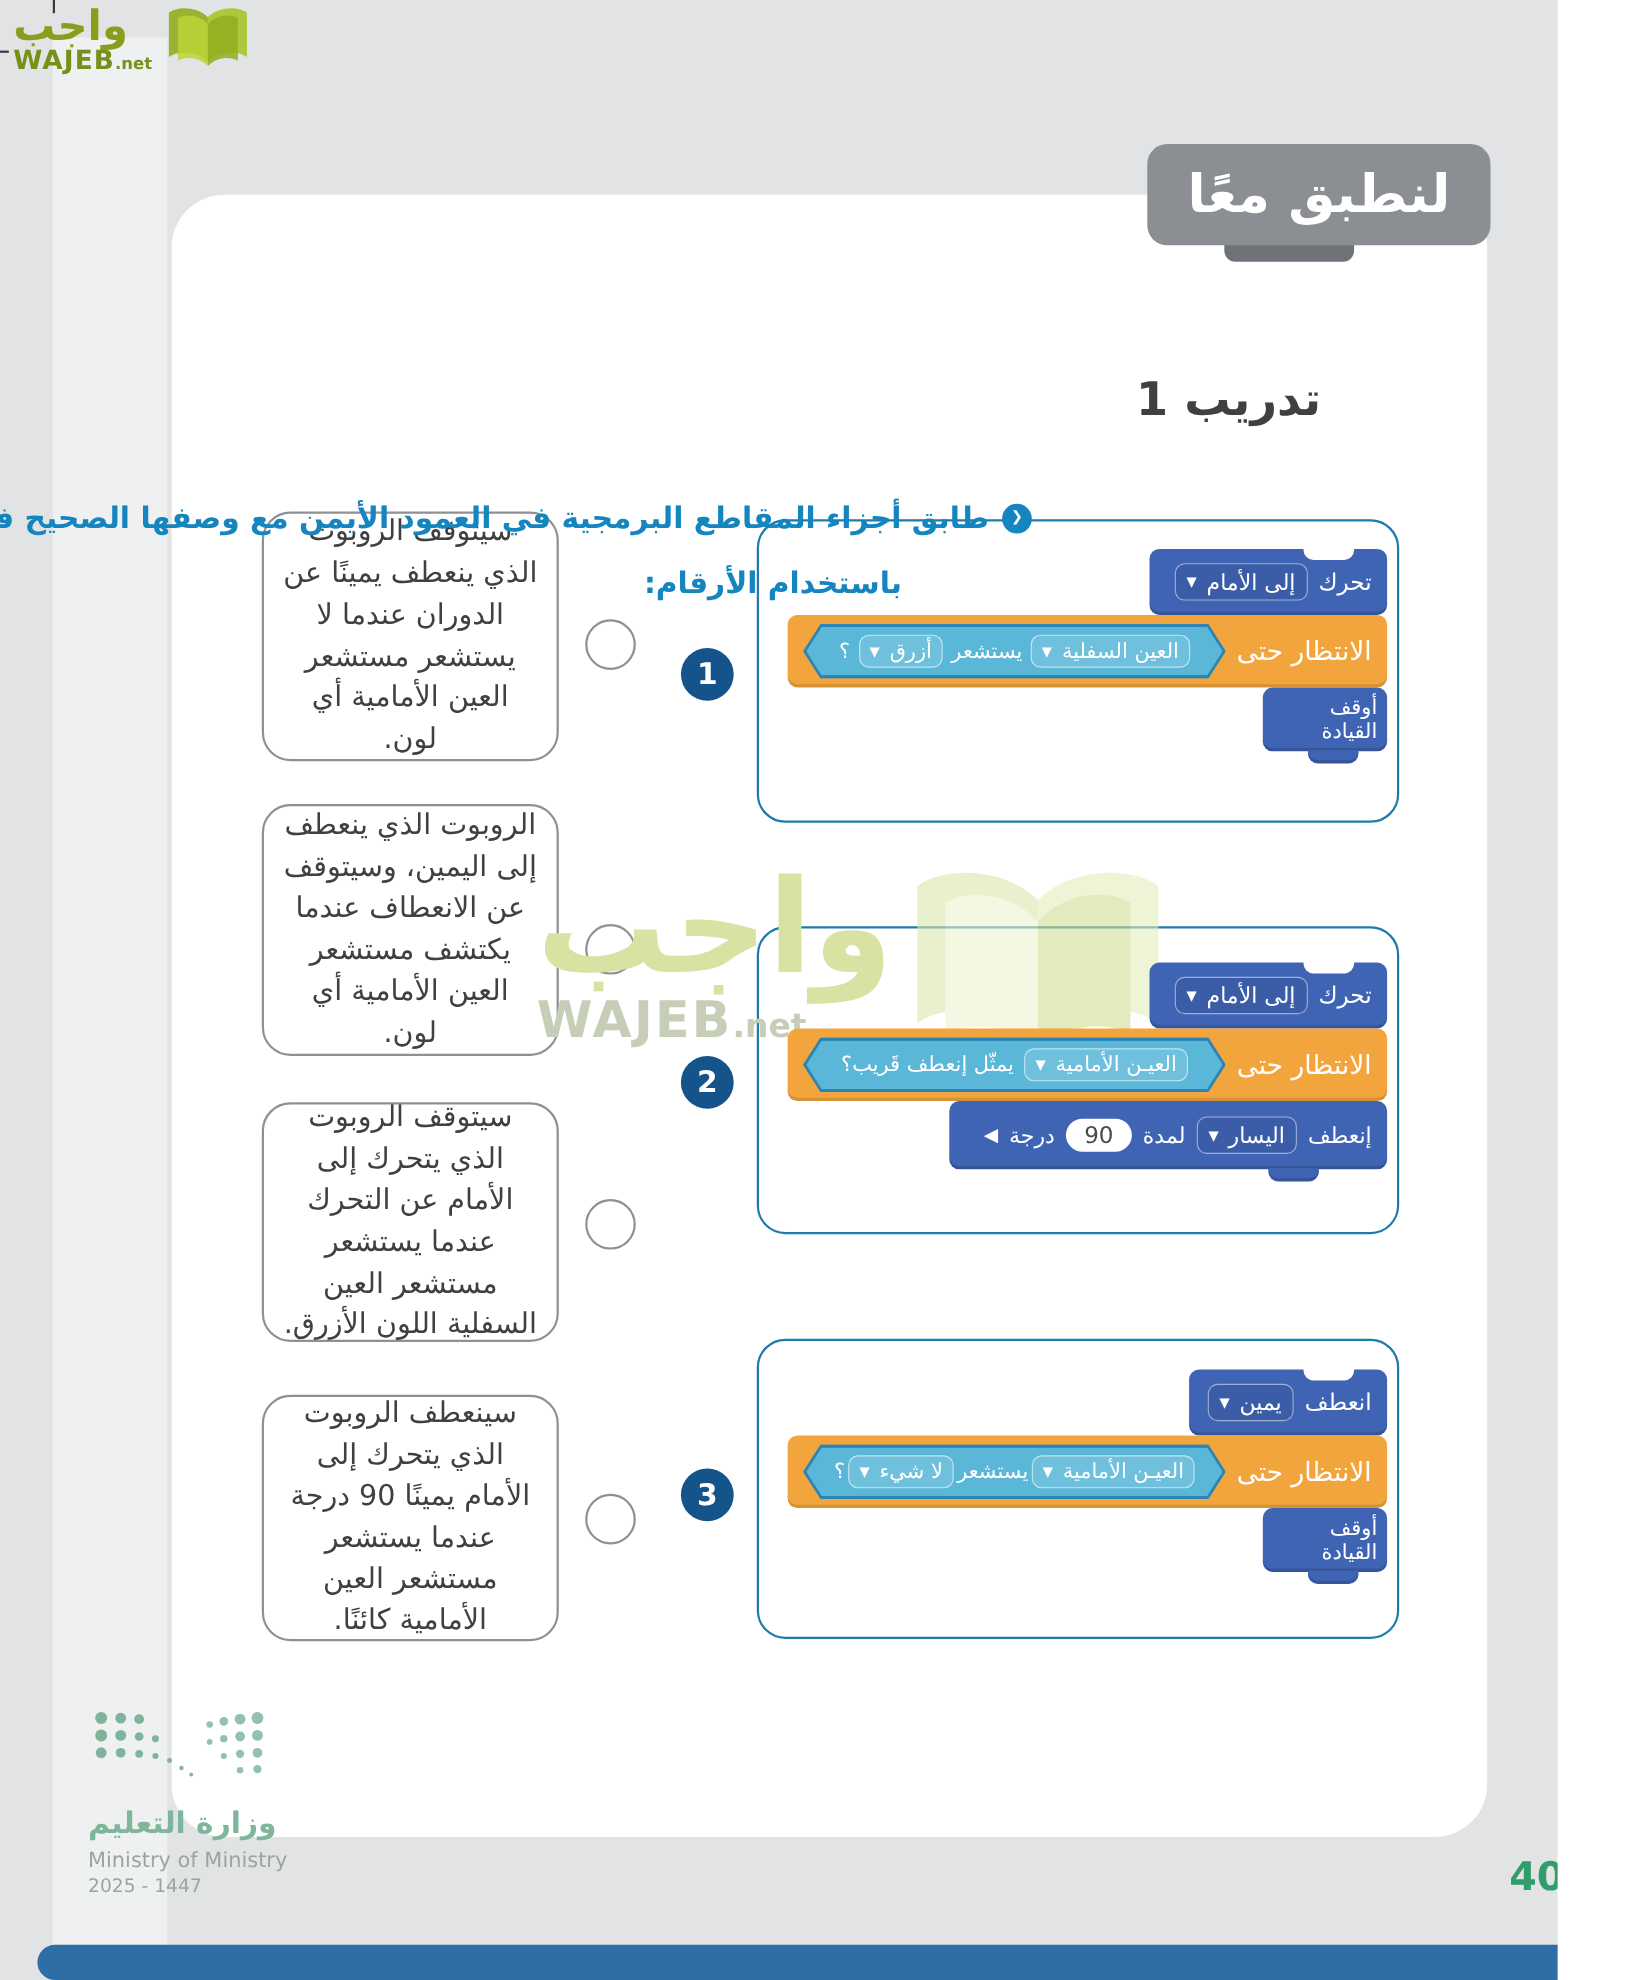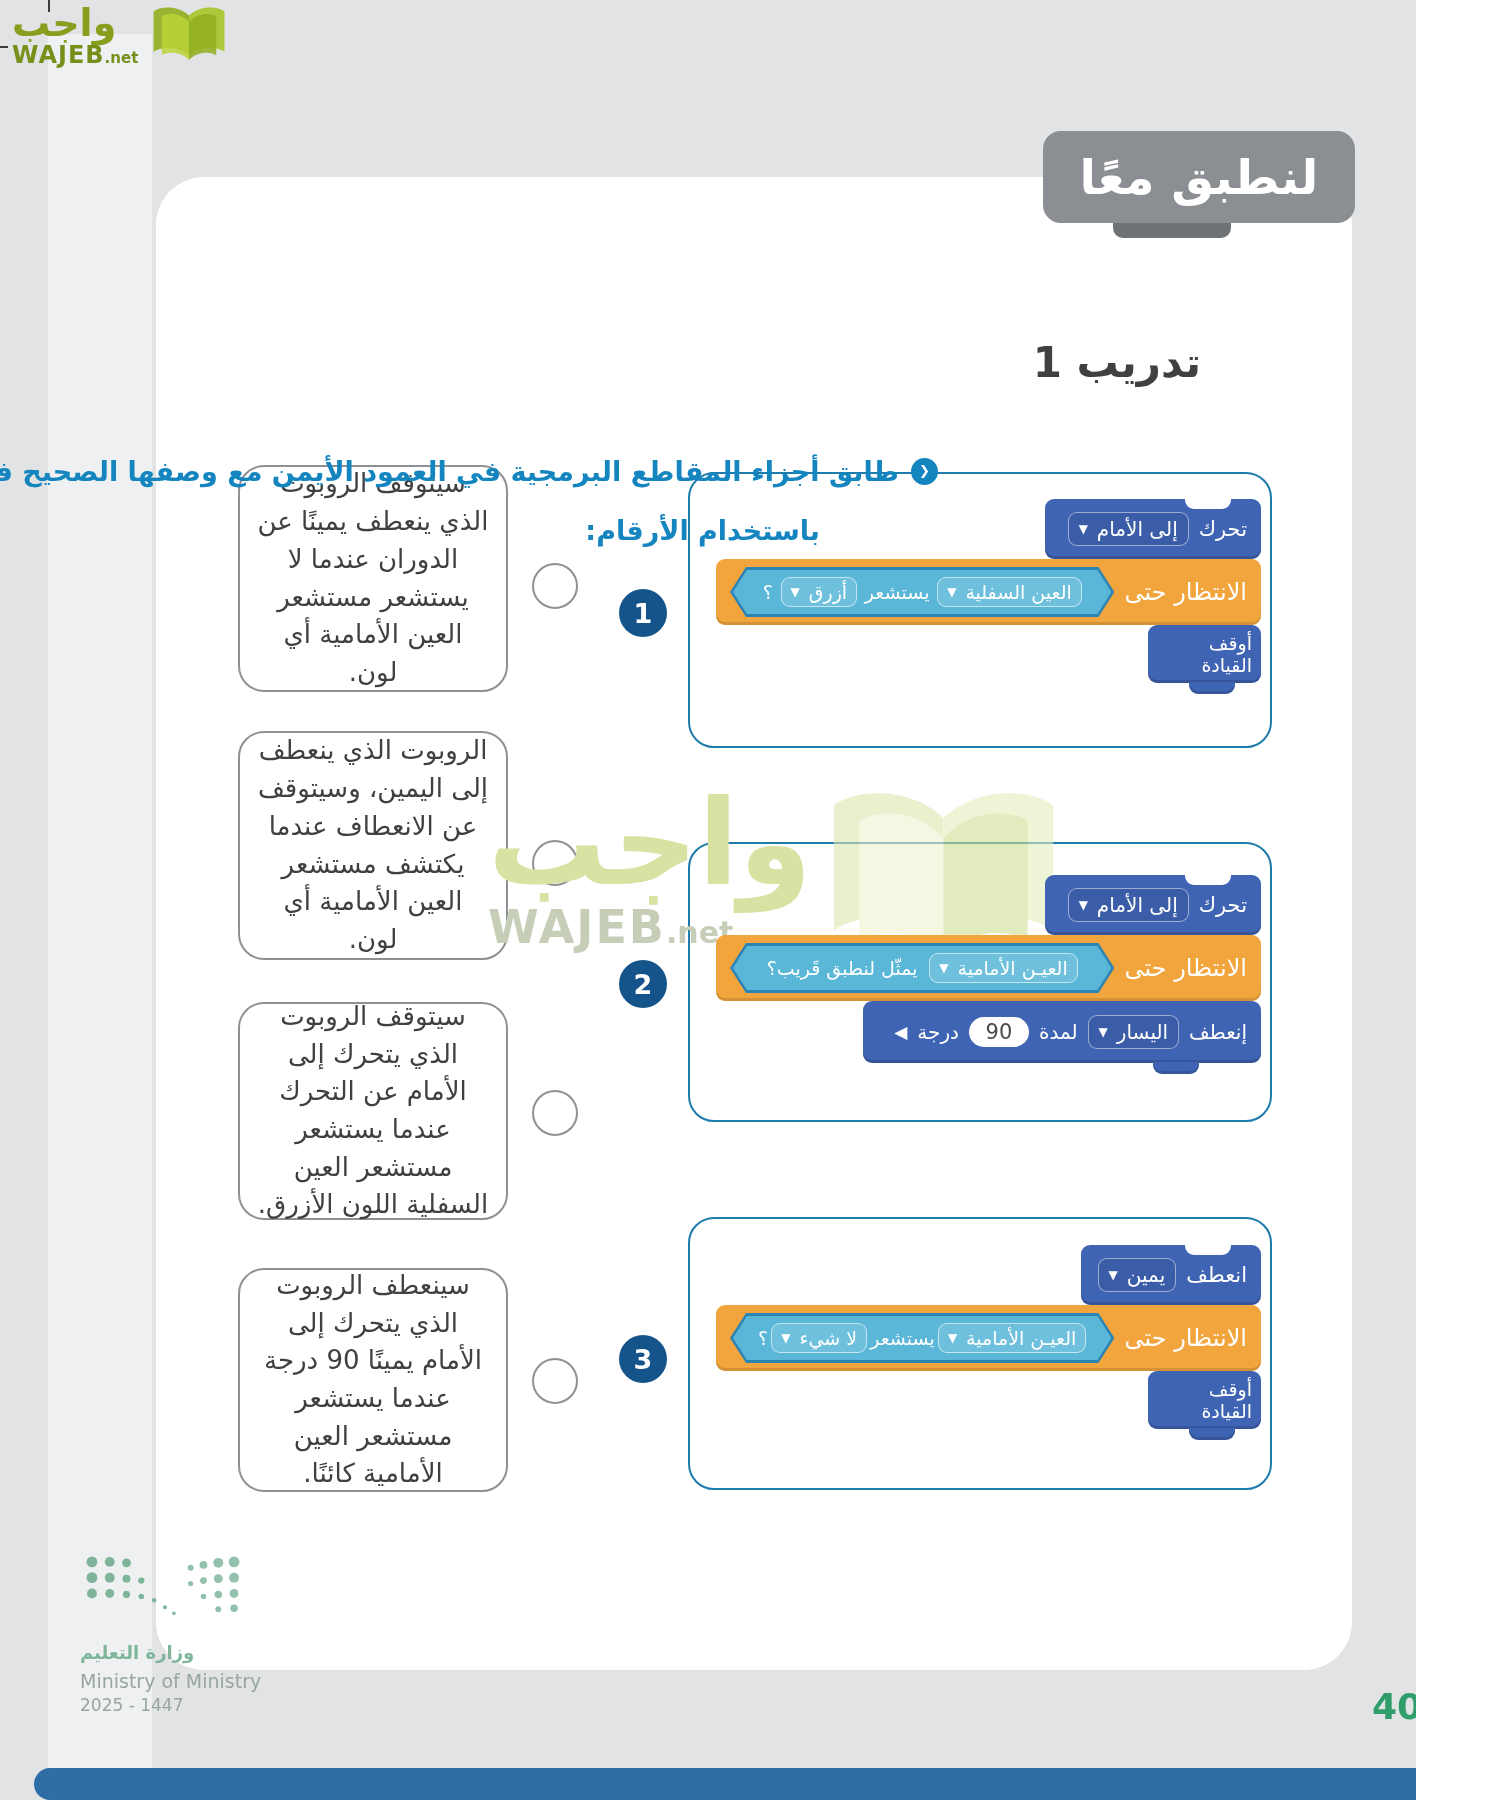--- a/index.html
+++ b/index.html
@@ -68,21 +68,21 @@
         text-align:center;font-size:21px;}
   .wait-label{white-space:nowrap;font-size:24px;}
   .arrow{font-size:17px;}
   
   #watermark{left:488px;top:782px;display:flex;align-items:flex-start;gap:4px;z-index:2;pointer-events:none;}
   #watermark .wm-ar{font-size:118px;font-weight:bold;color:#d9e1a3;line-height:1.05;direction:rtl;}
   #watermark .wm-en{font-size:46px;font-weight:bold;color:#c7ceb8;letter-spacing:2px;margin-top:-6px;}
   #watermark .wm-en .net{font-size:30px;letter-spacing:0;}
   
   #ministry{left:80px;top:1552px;}
-  #ministry .m-ar{font-size:18px;font-weight:bold;color:#7fb69b;margin-top:12px;direction:rtl;text-align:left;}
+  #ministry .m-ar{font-size:27px;font-weight:bold;color:#7fb69b;margin-top:12px;direction:rtl;text-align:left;}
   #ministry .m-en{font-size:19px;color:#97a7a0;margin-top:7px;}
   #ministry .m-yr{font-size:17px;color:#97a7a0;margin-top:3px;}
   #pagenum{left:1372px;top:1686px;font-size:36px;font-weight:bold;color:#2f9e6a;}
   #bottombar{left:34px;top:1768px;width:1466px;height:32px;background:#2e6da6;border-radius:16px 0 0 16px;}
 </style>
 </head>
 <body>
 
 <div id="page">
 
@@ -199,21 +199,21 @@
     </div>
     <div class="blk orange" style="top:91px;right:9px;left:26px;height:66px;">
       <span class="wait-label">الانتظار حتى</span>
       <span class="hex">
         <span class="hex-b"></span>
         <span class="hex-i">
           <span class="dd light">
             <span>العيـن الأمامية</span>
             <span class="caret">▼</span>
           </span>
-          <span>يمثّل لنطبق قَريب؟</span>
+          <span>يمثّل إنعطف قَريب؟</span>
         </span>
       </span>
     </div>
     <div class="blk blue" style="top:157px;right:9px;width:398px;height:62px;font-size:20px;">
       <span>إنعطف</span>
       <span class="dd">
         <span>اليسار</span>
         <span class="caret">▼</span>
       </span>
       <span>لمدة</span>

